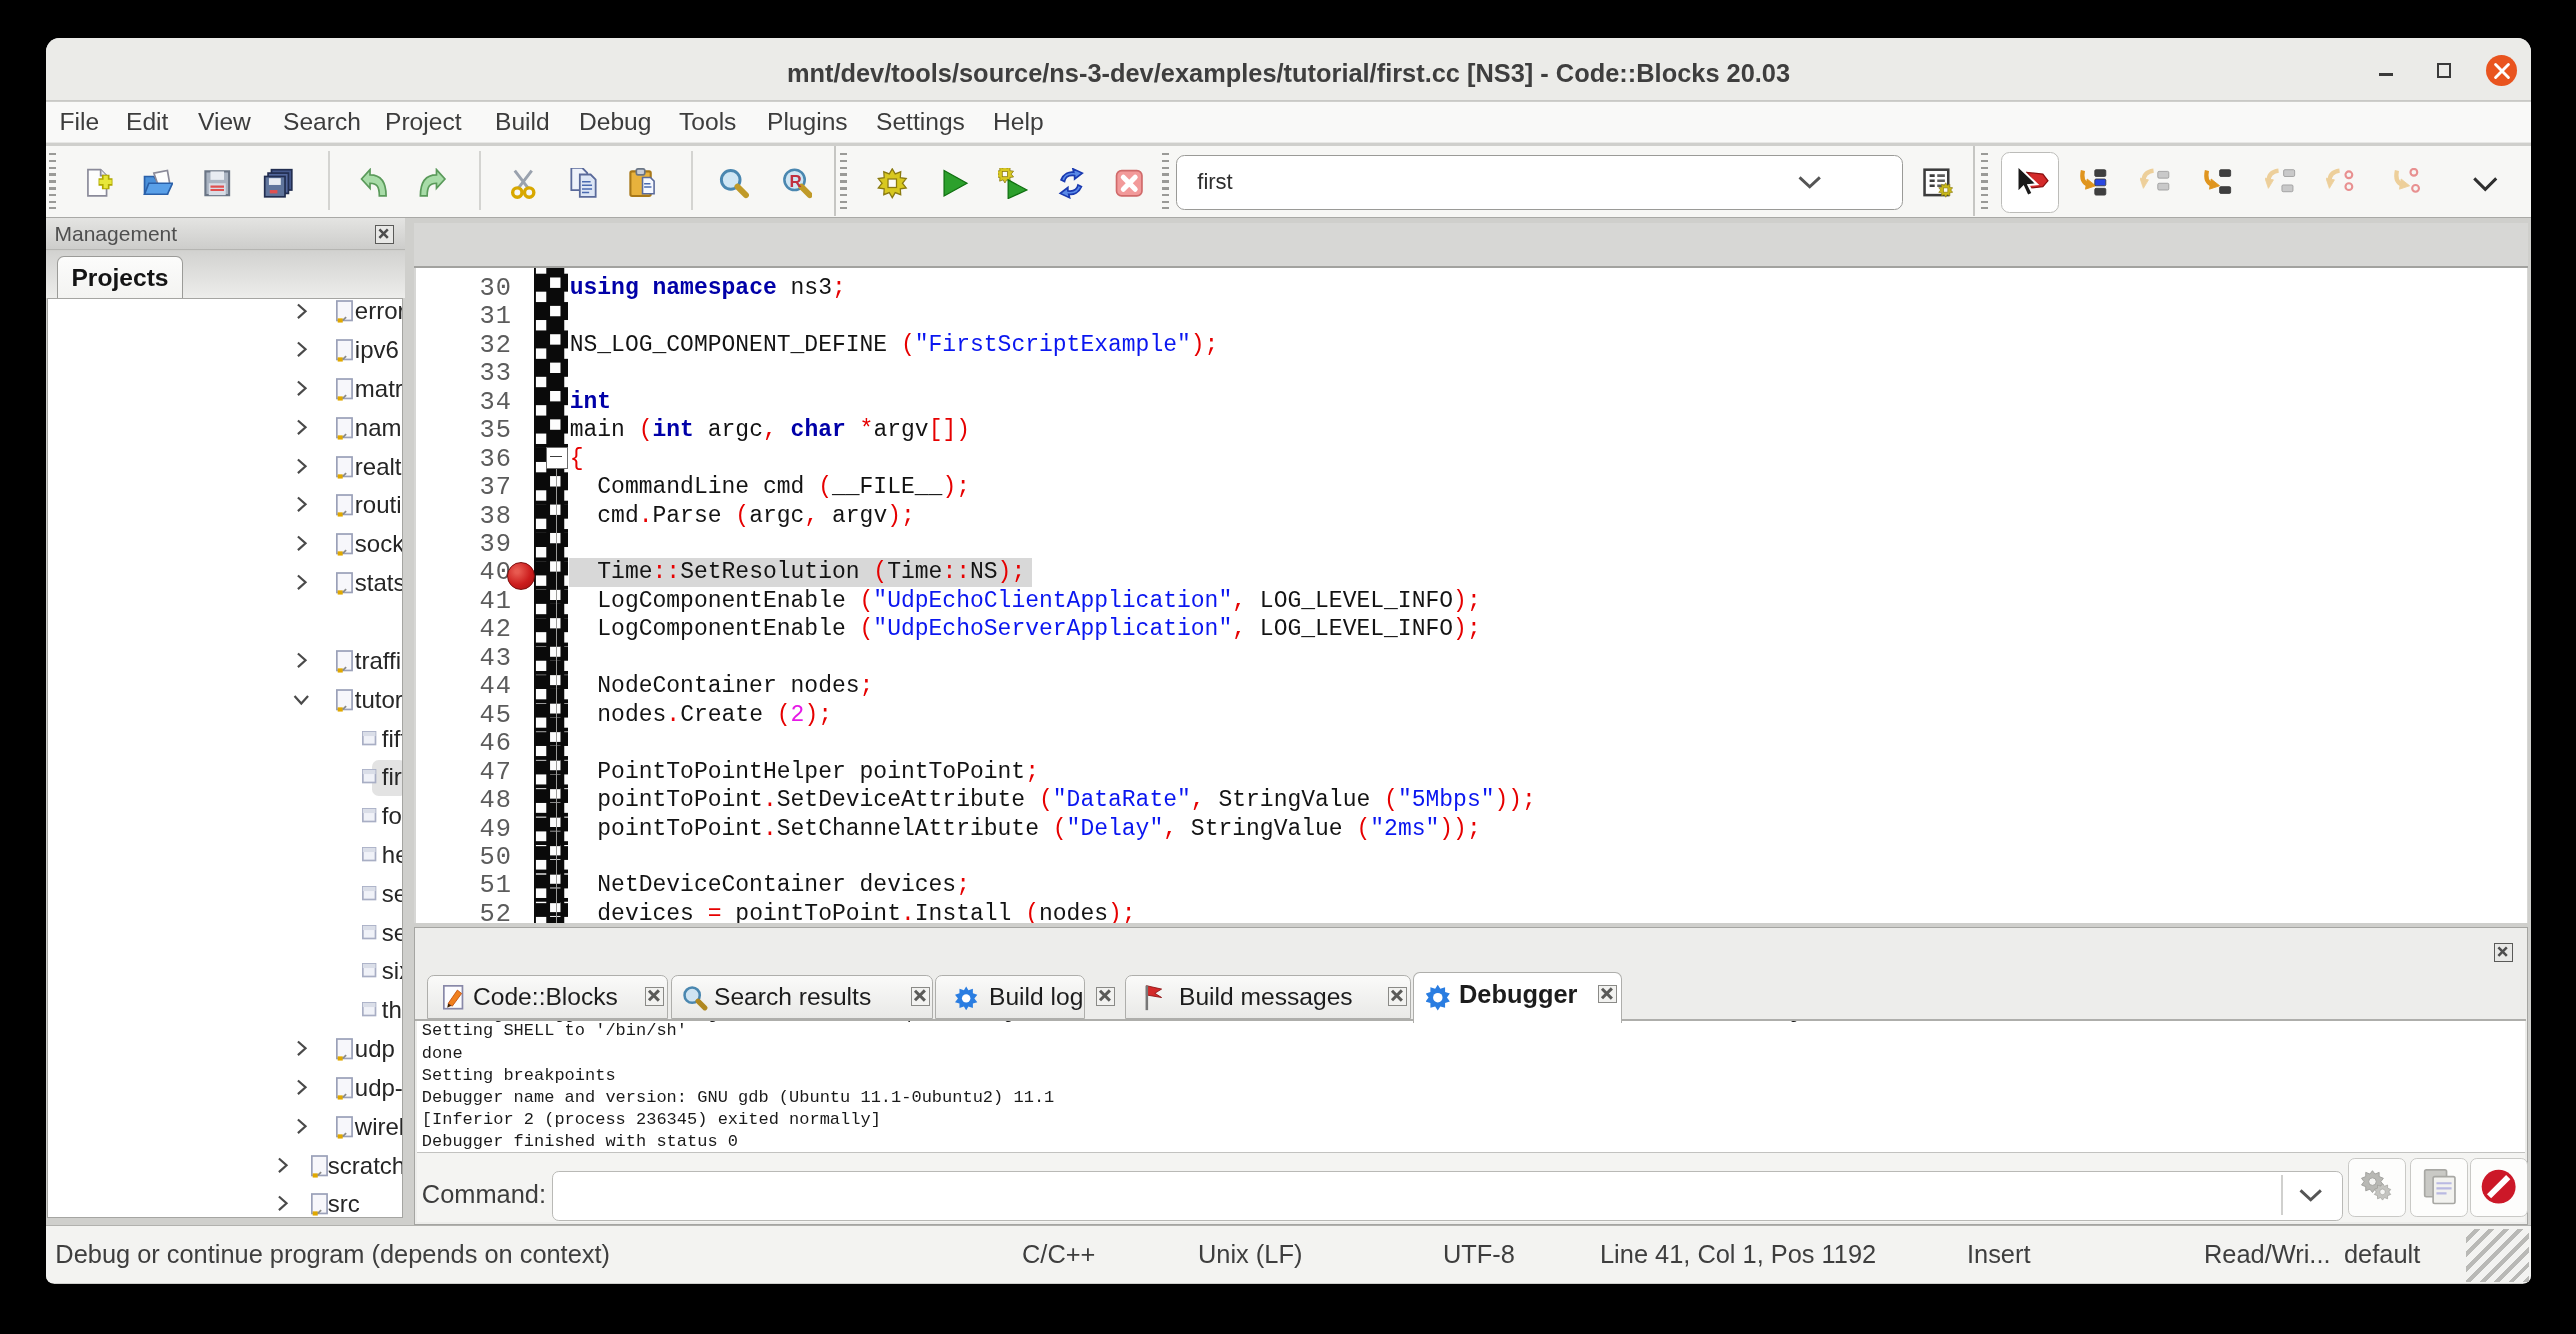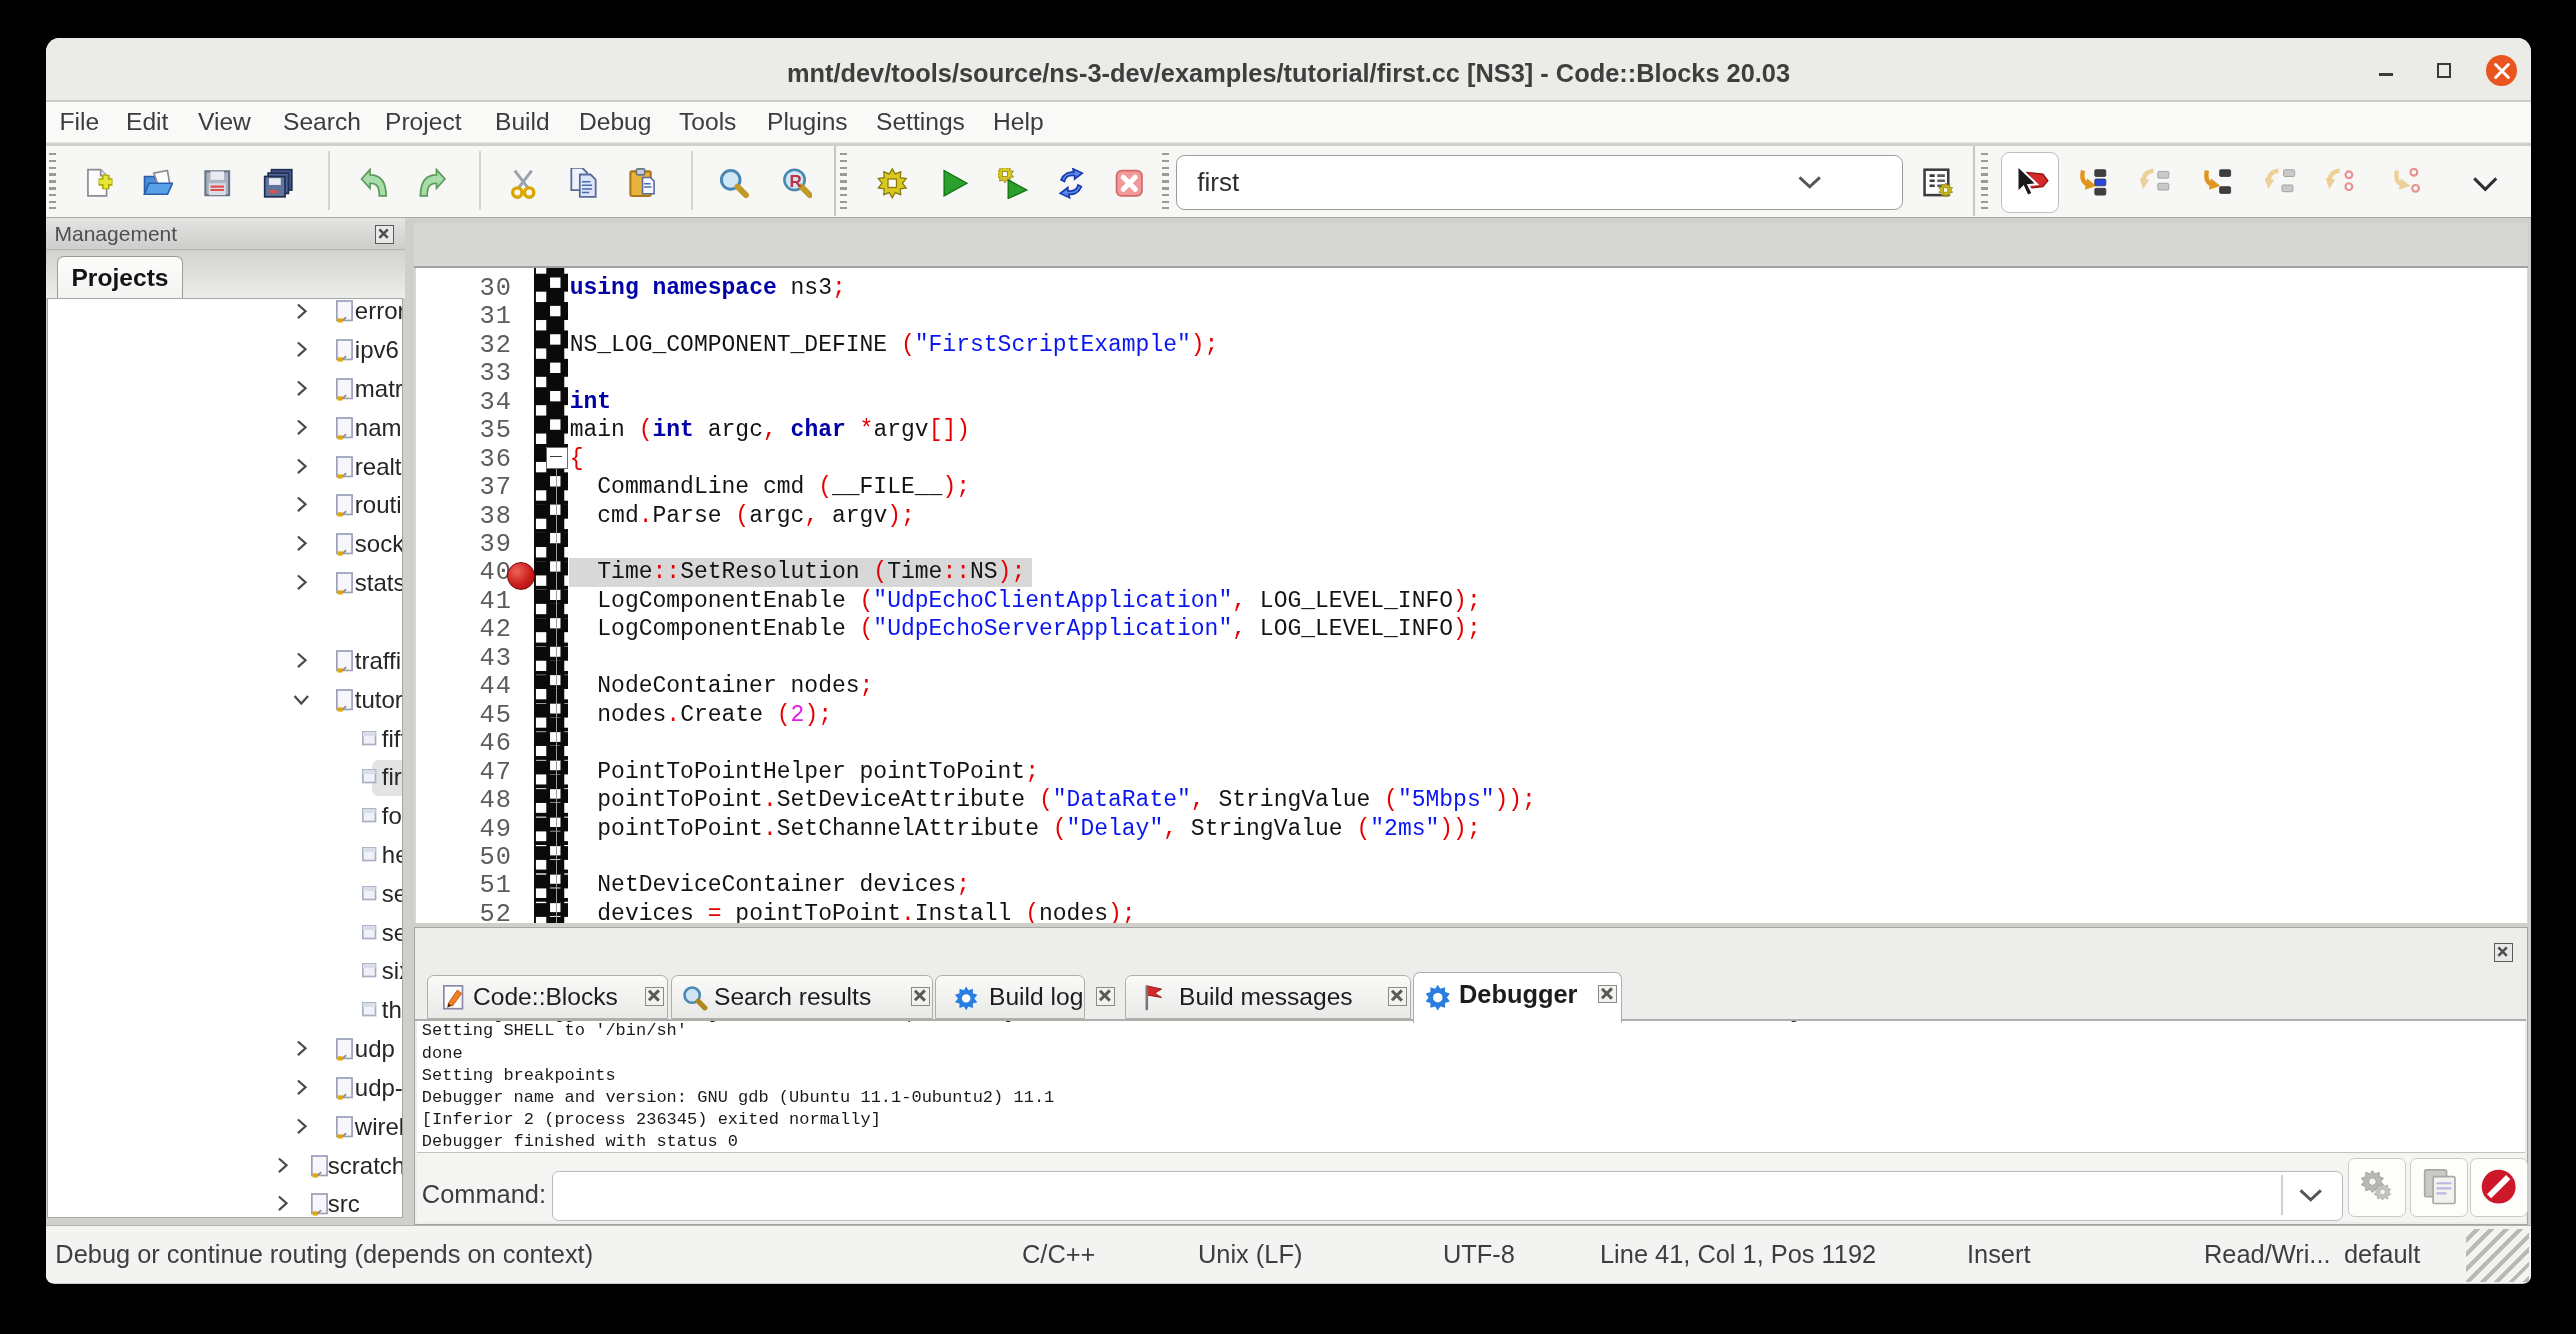--- a/index.html
+++ b/index.html
@@ -191,21 +191,21 @@
     <svg class="ticon" style="left:1010px;top:22px" width="30.5" height="30.5" viewBox="0 0 36 36">
         <path d="M6 14 C9 7 15 4 21 5 L20 1 L31 6 L22 13 L22 9 C15 8 11 11 10 16 Z" fill="#5a8ae8" stroke="#1a3ab0" stroke-width="2"></path>
         <path d="M30 22 C27 29 21 32 15 31 L16 35 L5 30 L14 23 L14 27 C21 28 25 25 26 20 Z" fill="#5a8ae8" stroke="#1a3ab0" stroke-width="2"></path>
       </svg>
     <svg class="ticon" style="left:1068px;top:22px" width="30.5" height="30.5" viewBox="0 0 36 36">
         <rect x="3" y="3" width="30" height="30" rx="6" fill="#f29a9a" stroke="#d06a6a" stroke-width="2"></rect>
         <path d="M11 11 L25 25 M25 11 L11 25" stroke="#fff" stroke-width="6" stroke-linecap="round"></path>
       </svg>
     <div class="grip" style="left:1116px"></div>
     <div id="combo" style="position:absolute;left:1130px;top:8.5px;width:727px;height:55px;background:#fff;border:1.7px solid #9a9a97;border-radius:8.5px;">
-        <span style="position:absolute;left:20.3px;top:0;height:52px;line-height:52px;font-size:26px;color:#2e2e2e;">first</span>
+        <span style="position:absolute;left:20.3px;top:0;height:52px;line-height:52px;font-size:22px;color:#2e2e2e;">first</span>
         <svg style="position:absolute;right:80px;top:18.6px" width="25.4" height="17" viewBox="0 0 30 20">
           <path d="M3 4 L15 15 L27 4" stroke="#555" stroke-width="3.5" fill="none"></path>
         </svg>
       </div>
     <svg class="ticon" style="left:1876px;top:22px" width="30.5" height="30.5" viewBox="0 0 36 36">
         <rect x="3" y="2" width="28" height="30" fill="#fdfdfd" stroke="#3c3c3c" stroke-width="3"></rect>
         <path d="M9 9 h6 M9 15 h6 M9 21 h6" stroke="#3c3c3c" stroke-width="3"></path>
         <path d="M18 9 h9 M18 15 h9 M18 21 h9" stroke="#5c5c5c" stroke-width="3"></path>
         <g transform="translate(19,17) scale(0.5)">
           <path d="M18 1 L21.5 7 L28 4.5 L27.5 11.5 L34.5 12.5 L30 18 L34.5 23.5 L27.5 24.5 L28 31.5 L21.5 29 L18 35 L14.5 29 L8 31.5 L8.5 24.5 L1.5 23.5 L6 18 L1.5 12.5 L8.5 11.5 L8 4.5 L14.5 7 Z" fill="#c8b818" stroke="#8a7a10" stroke-width="1.5"></path>
@@ -645,21 +645,21 @@
         </svg>
     </div>
     <div class="cmdbtn" style="left:2055px;">
       <svg style="position:absolute;left:9.3px;top:9.3px" width="39" height="39" viewBox="0 0 46 46">
           <circle cx="22" cy="22" r="20" fill="#cc1828"></circle>
           <rect x="6" y="18.5" width="32" height="7" fill="#fff" transform="rotate(-45 22 22)"></rect>
         </svg>
     </div>
   </div>
   <div id="statusbar">
-    <span style="left:9.3px">Debug or continue routing (depends on context)</span>
+    <span style="left:9.3px">Debug or continue program (depends on context)</span>
     <span style="left:976px">C/C++</span>
     <span style="left:1152px">Unix (LF)</span>
     <span style="left:1397px">UTF-8</span>
     <span style="left:1554px">Line 41, Col 1, Pos 1192</span>
     <span style="left:1921px">Insert</span>
     <span style="left:2158px">Read/Wri...</span>
     <span style="left:2298px">default</span>
   </div>
   <div id="grip2"></div>
 </div>

